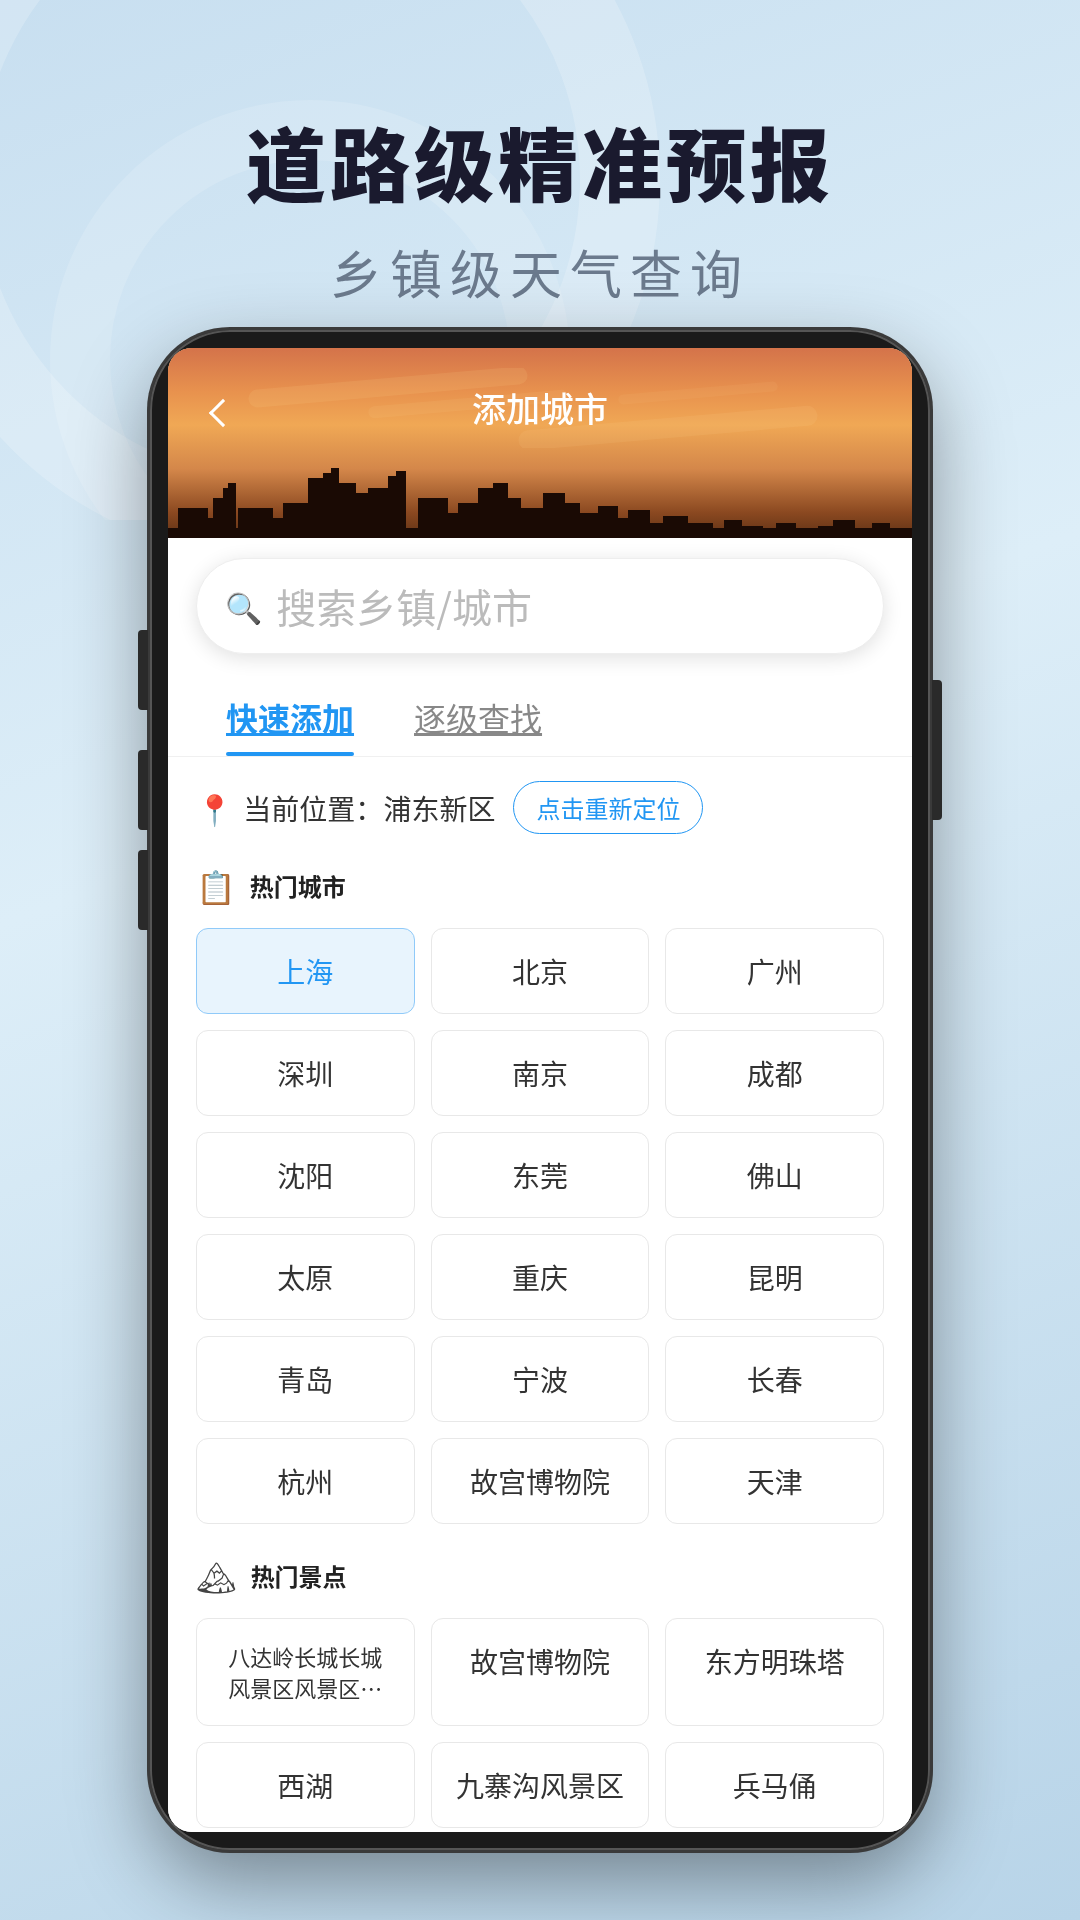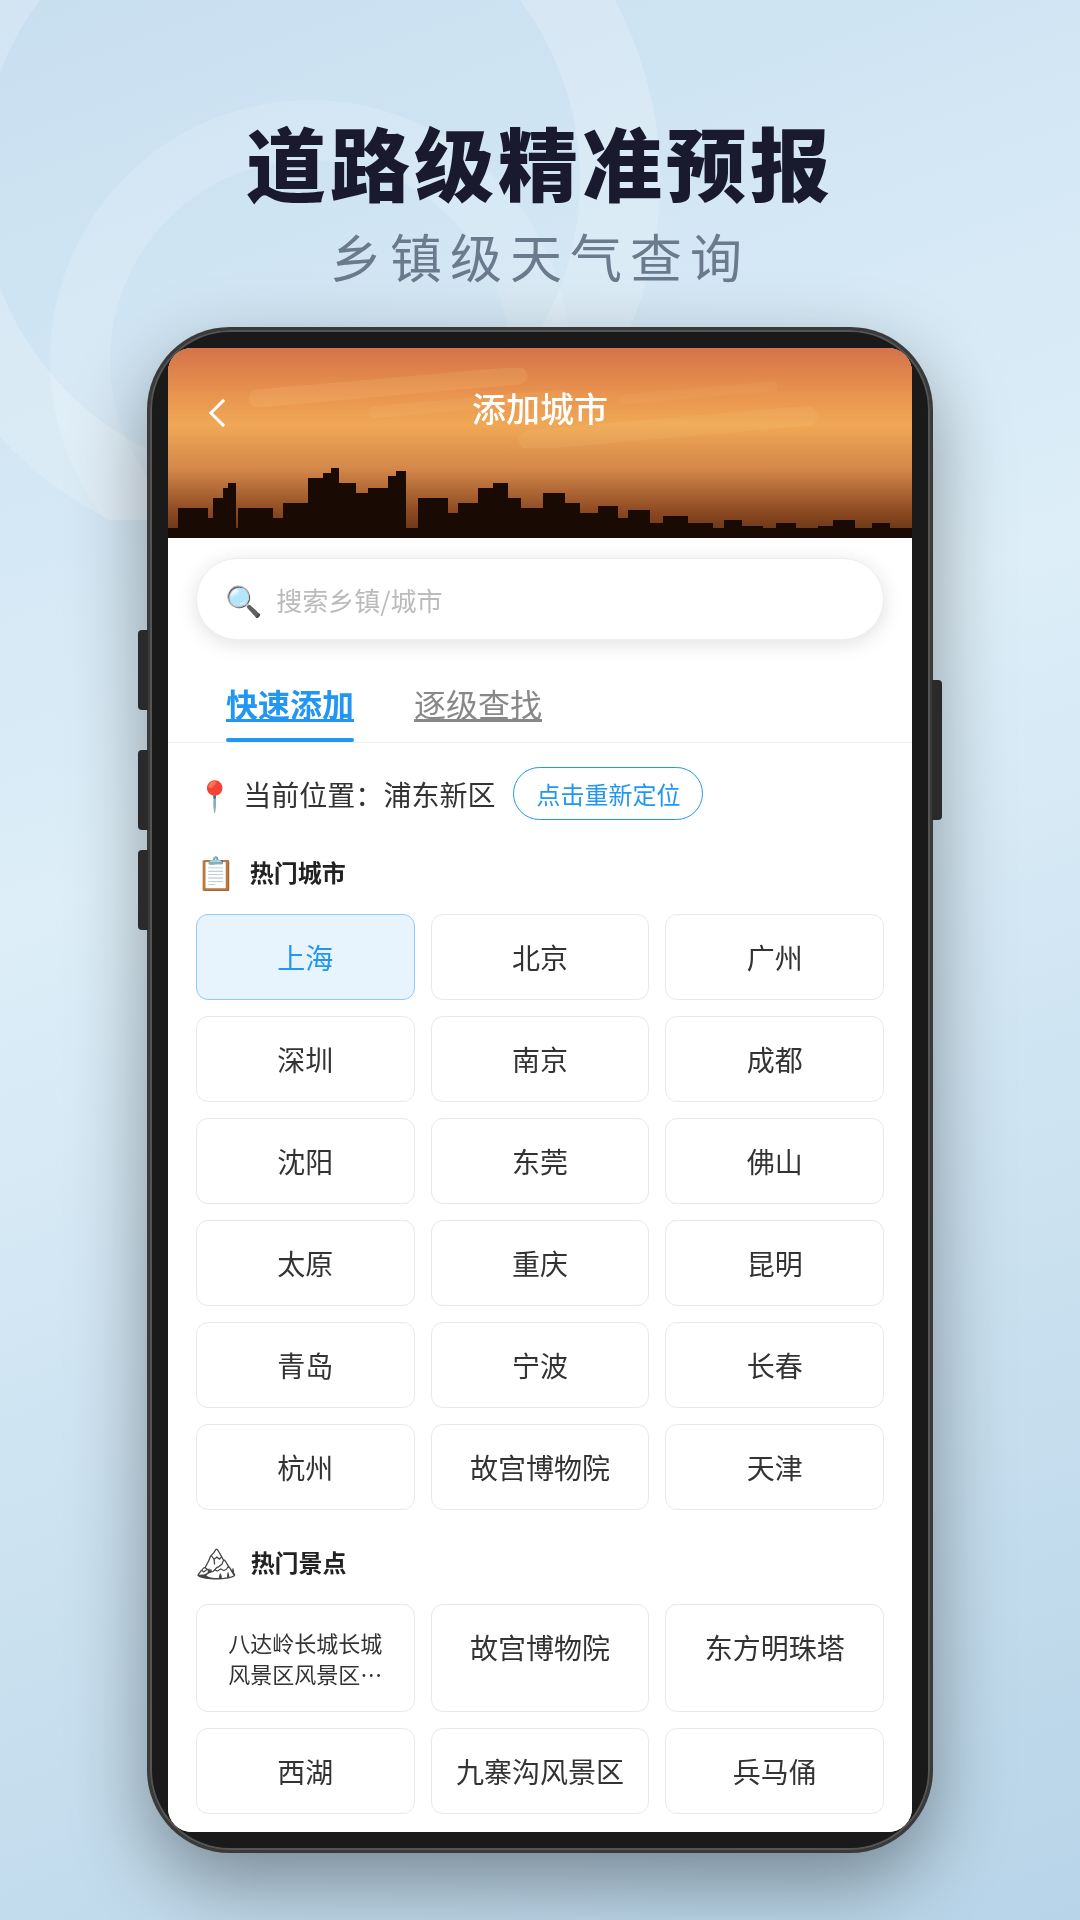--- a/index.html
+++ b/index.html
@@ -53,21 +53,21 @@
       font-weight: 900;
       color: #1a1a2e;
       letter-spacing: 4px;
       line-height: 1.2;
     }
     .header-subtitle {
       font-size: 52px;
       font-weight: 400;
       color: #6b7a8d;
       letter-spacing: 8px;
-      margin-top: 10px;
+      margin-top: 26px;
     }
 
     
     .phone-wrapper {
       position: absolute;
       top: 330px;
       left: 50%;
       transform: translateX(-50%);
       width: 780px;
       z-index: 5;
@@ -214,21 +214,21 @@
       padding: 18px 28px;
       box-shadow: 0 4px 20px rgba(0,0,0,0.12);
       border: 1px solid #eee;
     }
     .search-icon-wrap {
       margin-right: 14px;
       color: #aaa;
       font-size: 30px;
     }
     .search-input-text {
-      font-size: 26px;
+      font-size: 40px;
       color: #bbb;
       flex: 1;
     }
 
     
     .tabs-container {
       display: flex;
       padding: 0 28px;
       background: white;
       border-bottom: 1px solid #f0f0f0;

